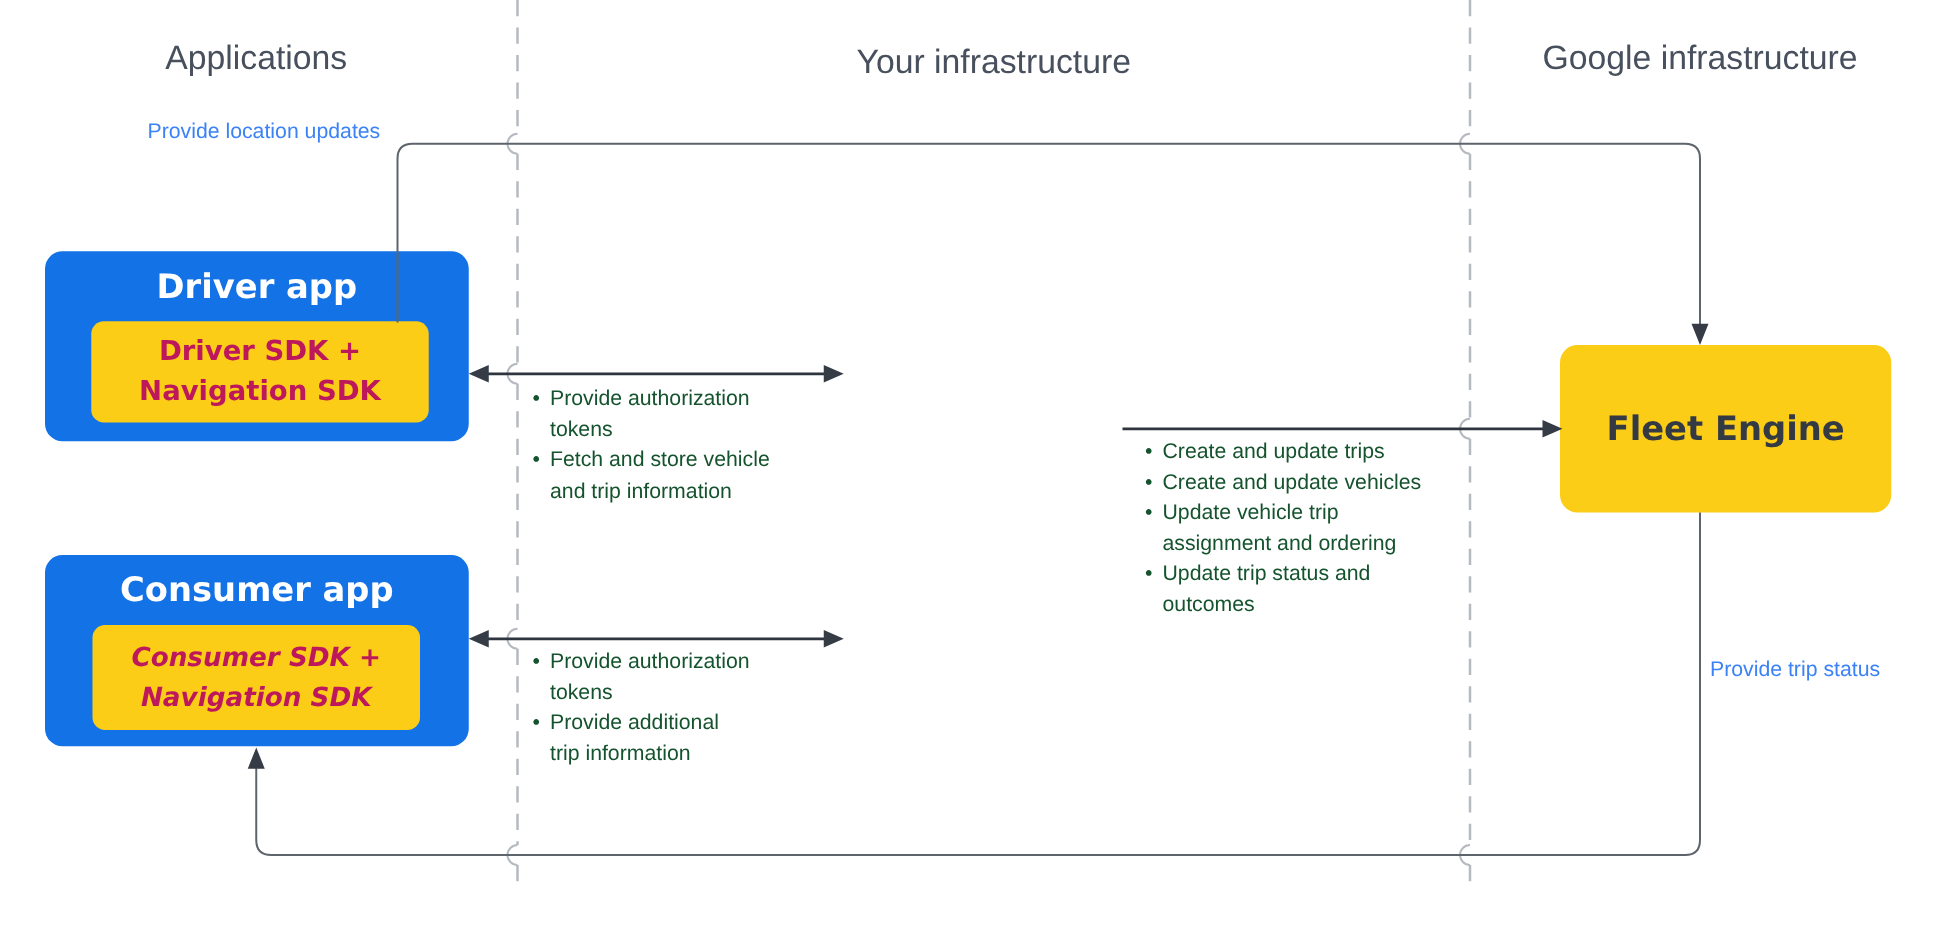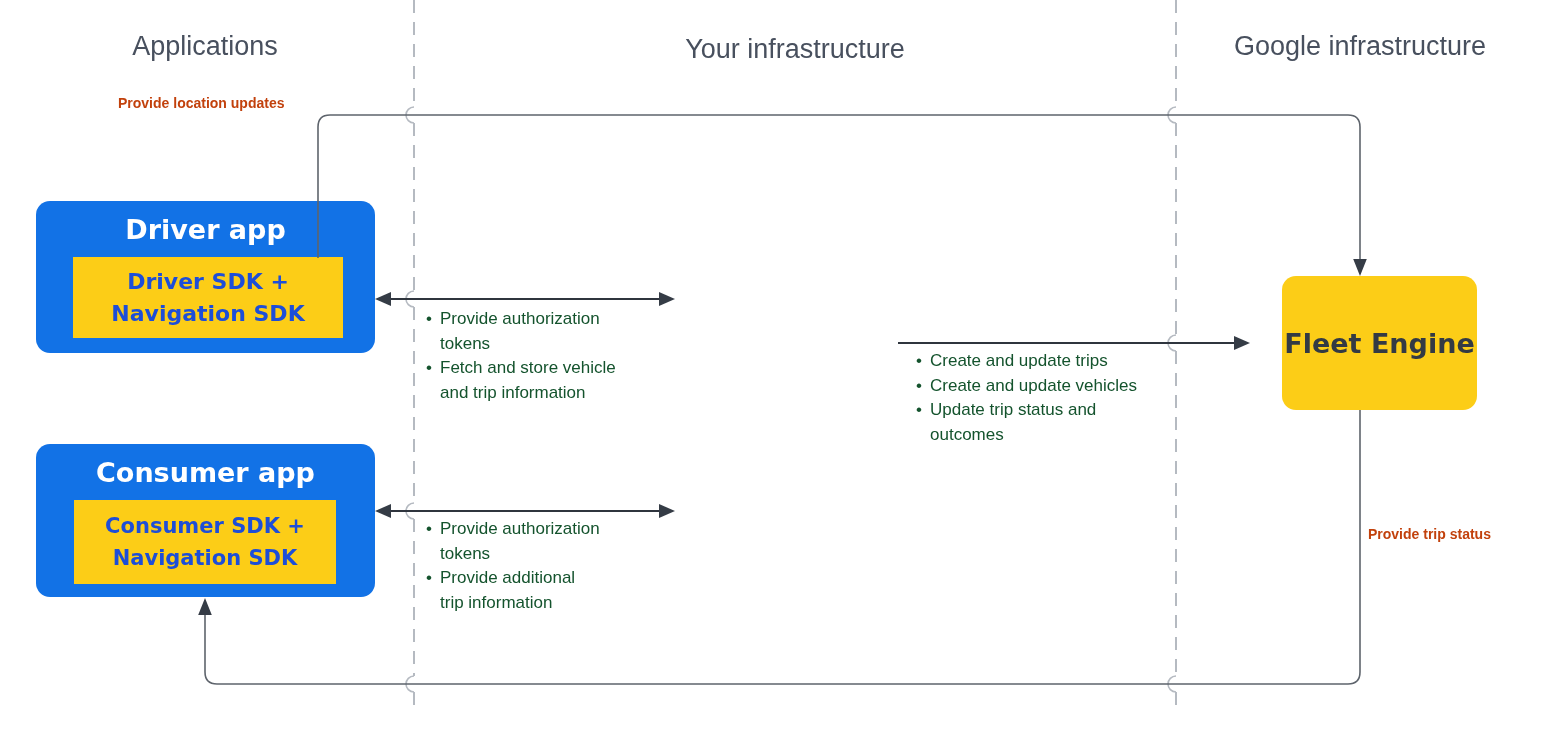--- a/index.html
+++ b/index.html
@@ -37,42 +37,42 @@
     text-align:center;
     font-family:"DejaVu Sans", sans-serif;
     font-weight:700;
     font-size:27px;
     padding-top:13px;
     white-space:nowrap;
   }
   .node-yellow{
     position:absolute;z-index:2;
     background:#fccd17;
-    border-radius:0;
+    border-radius:10px;
     display:flex;align-items:center;justify-content:center;
     text-align:center;
     font-family:"DejaVu Sans", sans-serif;
     font-weight:700;
     font-size:22px;
     line-height:32px;
-    color:#1d4ed8;
+    color:#be185d;
     white-space:pre-line;
   }
   .fleet{
     font-size:27px;
     border-radius:14px;
     color:#333a44;
     line-height:1;
   }
   
   .edge-label{
     position:absolute;z-index:4;
-    font-weight:700;
-    font-size:14px;
-    color:#c2410c;
+    font-weight:400;
+    font-size:17px;
+    color:#3b82f6;
     white-space:nowrap;
   }
   .bullets{
     position:absolute;z-index:4;
     margin:0;padding:0;list-style:none;
     font-weight:400;
     font-size:17px;
     line-height:24.5px;
     color:#14532d;
   }
@@ -149,25 +149,25 @@
 
   <div class="node-blue" style="left:36px;top:201px;width:339px;height:152px;">
     <div class="title">Driver app</div>
   </div>
   <div class="node-yellow" style="left:73px;top:257px;width:270px;height:81px;">Driver SDK +
 Navigation SDK</div>
 
   <div class="node-blue" style="left:36px;top:444px;width:339px;height:153px;">
     <div class="title">Consumer app</div>
   </div>
-  <div class="node-yellow" style="left:74px;top:500px;width:262px;height:84px;font-size:21px;">Consumer SDK +
+  <div class="node-yellow" style="left:74px;top:500px;width:262px;height:84px;font-size:21px;font-style:italic;">Consumer SDK +
 Navigation SDK</div>
 
 
-  <div class="node-yellow fleet" style="left:1282px;top:276px;width:195px;height:134px;">Fleet Engine</div>
+  <div class="node-yellow fleet" style="left:1248px;top:276px;width:265px;height:134px;">Fleet Engine</div>
 
   <div class="edge-label" style="left:118px;top:95px;">Provide location updates</div>
 
   <div class="edge-label" style="left:1368px;top:526px;text-align:center;">Provide trip status</div>
 
   <ul class="bullets" style="left:426px;top:307px;width:232px;">
       <li>Provide authorization
 tokens</li>
       <li>Fetch and store vehicle
 and trip information</li>
@@ -176,17 +176,19 @@
   <ul class="bullets" style="left:426px;top:517px;width:232px;">
       <li>Provide authorization
 tokens</li>
       <li>Provide additional
 trip information</li>
     </ul>
 
   <ul class="bullets" style="left:916px;top:349px;width:268px;">
       <li>Create and update trips</li>
       <li>Create and update vehicles</li>
+      <li>Update vehicle trip
+assignment and ordering</li>
       <li>Update trip status and
 outcomes</li>
     </ul>
 
 </div>
 
 </body></html>

